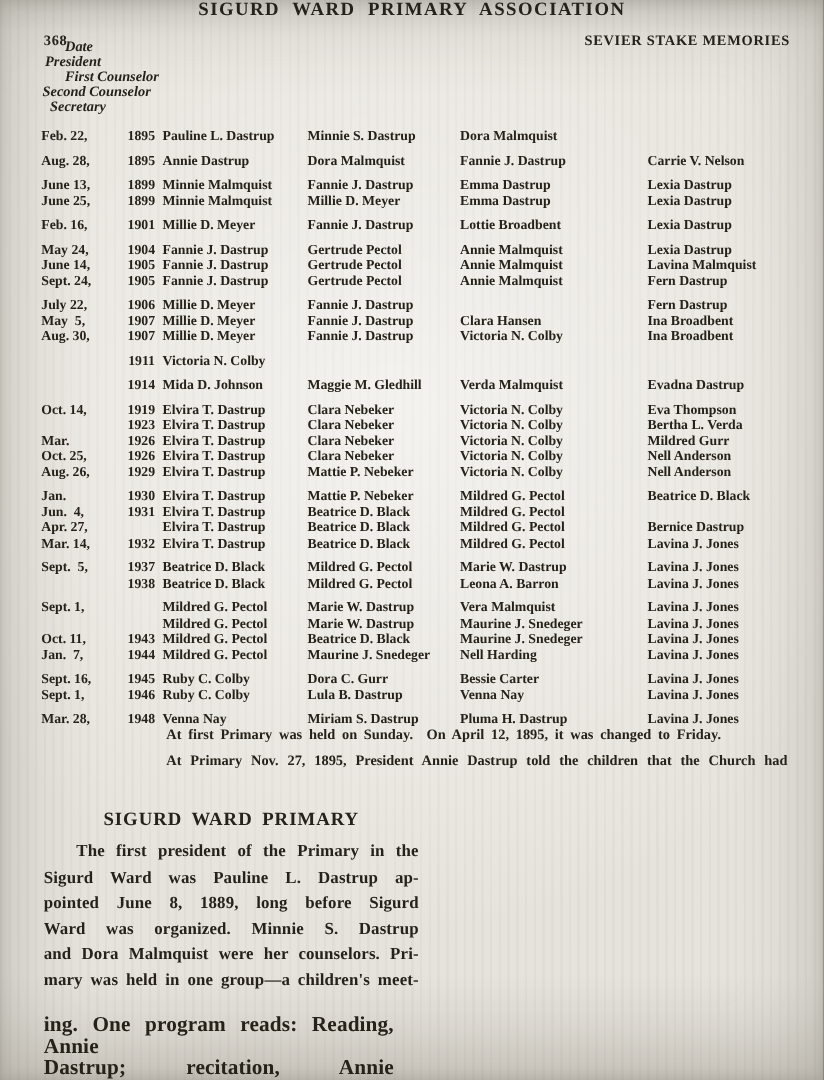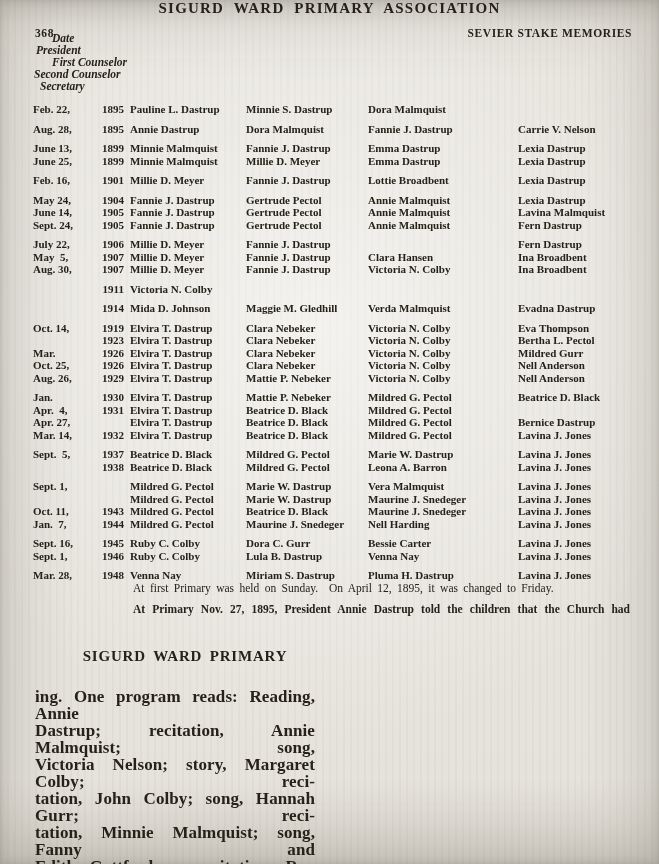--- a/index.html
+++ b/index.html
@@ -37,21 +37,21 @@
   .h.c-date{padding-left:19px;}
   .h.c-pres{padding-left:3px;}
   .h.c-first{padding-left:19px;}
   .h.c-second{padding-left:1px;}
   .h.c-sec{padding-left:7px;}
   .tbody{font-size:11px;font-weight:700;line-height:12.5px;}
   .trow{display:flex;font-family:Liberation Serif, serif;}
   .trow.gap{margin-top:7px;}
   .trow .c-date{display:flex;justify-content:space-between;padding-right:6px;}
   .fn1{
-    font-size:11.5px;font-weight:400;line-height:13px;
+    font-size:11.5px;font-weight:700;line-height:13px;
     padding-left:100px;white-space:pre;word-spacing:2.5px;
   }
   .fn2{margin-top:8px;font-size:11.5px;font-weight:700;line-height:13.5px;}
   .fn2l1{padding-left:100px;text-align:justify;text-align-last:justify;word-spacing:1px;}
   .fn2l2{padding-left:115px;}
   .article{display:flex;margin:30px 27px 0 35px;gap:17px;flex-direction:column;}
   .col-left{width:300px;}
   .col-right{width:280px;}
   .article h2{
     margin:2px 0 6px 0;text-align:center;
@@ -186,21 +186,21 @@
             <div class="cell c-pres">Elvira T. Dastrup</div>
             <div class="cell c-first">Clara Nebeker</div>
             <div class="cell c-second">Victoria N. Colby</div>
             <div class="cell c-sec">Eva Thompson</div>
           </div>
           <div class="trow">
             <div class="cell c-date"><span></span><span>1923</span></div>
             <div class="cell c-pres">Elvira T. Dastrup</div>
             <div class="cell c-first">Clara Nebeker</div>
             <div class="cell c-second">Victoria N. Colby</div>
-            <div class="cell c-sec">Bertha L. Pectol</div>
+            <div class="cell c-sec">Bertha L. Verda</div>
           </div>
           <div class="trow">
             <div class="cell c-date"><span>Mar.</span><span>1926</span></div>
             <div class="cell c-pres">Elvira T. Dastrup</div>
             <div class="cell c-first">Clara Nebeker</div>
             <div class="cell c-second">Victoria N. Colby</div>
             <div class="cell c-sec">Mildred Gurr</div>
           </div>
           <div class="trow">
             <div class="cell c-date"><span>Oct. 25,</span><span>1926</span></div>
@@ -217,21 +217,21 @@
             <div class="cell c-sec">Nell Anderson</div>
           </div>
           <div class="trow gap">
             <div class="cell c-date"><span>Jan.</span><span>1930</span></div>
             <div class="cell c-pres">Elvira T. Dastrup</div>
             <div class="cell c-first">Mattie P. Nebeker</div>
             <div class="cell c-second">Mildred G. Pectol</div>
             <div class="cell c-sec">Beatrice D. Black</div>
           </div>
           <div class="trow">
-            <div class="cell c-date"><span>Apr.  4,</span><span>1931</span></div>
+            <div class="cell c-date"><span>Jun.  4,</span><span>1931</span></div>
             <div class="cell c-pres">Elvira T. Dastrup</div>
             <div class="cell c-first">Beatrice D. Black</div>
             <div class="cell c-second">Mildred G. Pectol</div>
             <div class="cell c-sec"></div>
           </div>
           <div class="trow">
             <div class="cell c-date"><span>Apr. 27,</span><span></span></div>
             <div class="cell c-pres">Elvira T. Dastrup</div>
             <div class="cell c-first">Beatrice D. Black</div>
             <div class="cell c-second">Mildred G. Pectol</div>
@@ -311,20 +311,26 @@
 
       <div class="fn1">At first Primary was held on Sunday.  On April 12, 1895, it was changed to Friday.</div>
       <div class="fn2">
         <div class="fn2l1">At Primary Nov. 27, 1895, President Annie Dastrup told the children that the Church had</div>
       </div>
     </div>
 
     <div class="article">
       <div class="col-left">
         <h2>SIGURD WARD PRIMARY</h2>
+        <p class="pl">The first president of the Primary in the
+Sigurd Ward was Pauline L. Dastrup ap-
+pointed June 8, 1889, long before Sigurd
+Ward was organized. Minnie S. Dastrup
+and Dora Malmquist were her counselors. Pri-
+mary was held in one group—a children's meet-</p>
       </div>
       <div class="col-right">
         <p class="pr">ing. One program reads: Reading, Annie
 Dastrup; recitation, Annie Malmquist; song,
 Victoria Nelson; story, Margaret Colby; reci-
 tation, John Colby; song, Hannah Gurr; reci-
 tation, Minnie Malmquist; song, Fanny and
 Edith Gottfredson; recitation, Ray Gledhill;
 song, Matilda Anderson; dialogue, Emma
 Dastrup and company; song, Carrie Gottfred-</p>

